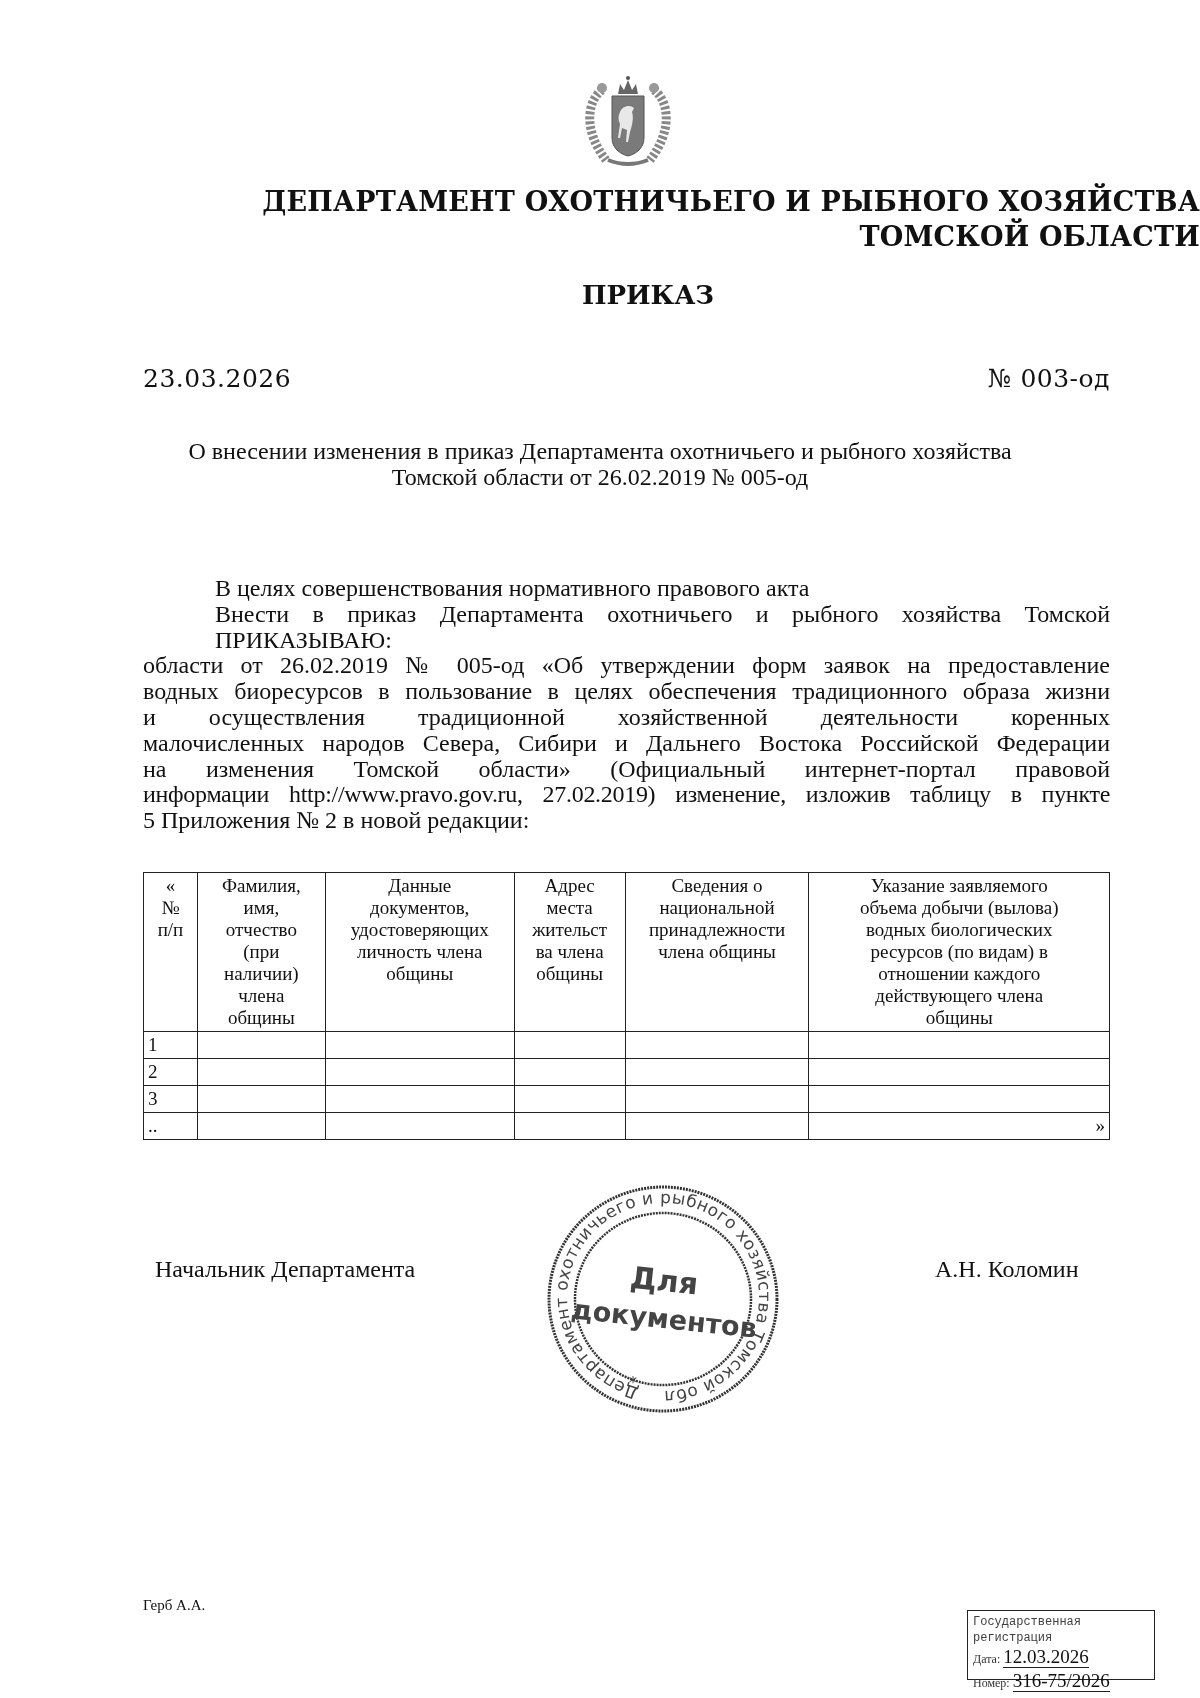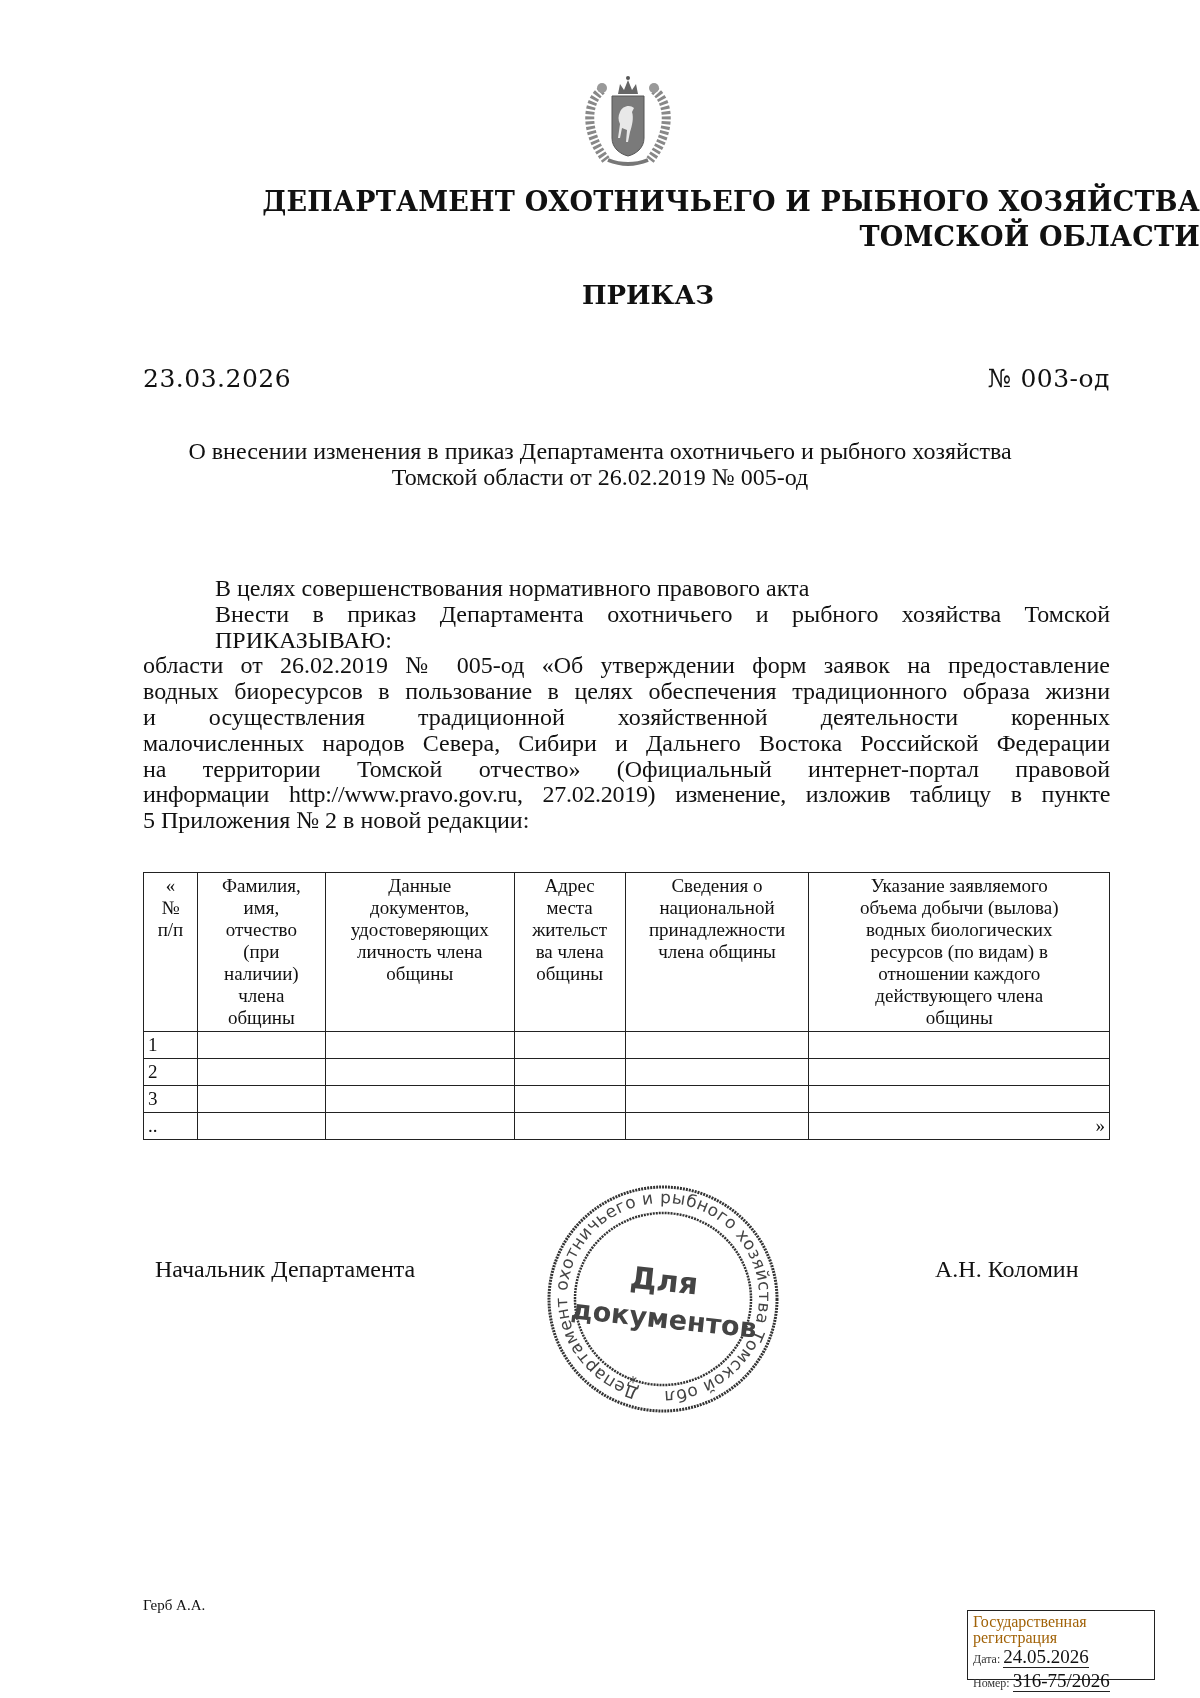--- a/index.html
+++ b/index.html
@@ -37,21 +37,21 @@
   .form-table td { height: 22px; text-align: left; }
   .form-table td.closing { text-align: right; }
   .sig-left { left: 155px; top: 1256px; font-family: "Liberation Serif", serif; font-size: 24px; }
   .sig-right { left: 935px; top: 1256px; font-family: "Liberation Serif", serif; font-size: 24px; }
   .stamp { left: 545px; top: 1183px; width: 236px; height: 232px; }
   .executor { left: 143px; top: 1560px; font-family: "Liberation Serif", serif; font-size: 15px; margin-top: 37px; }
   .reg-box {
     left: 967px; top: 1610px; width: 188px; height: 70px; border: 1.5px solid #222;
     font-family: "Liberation Serif", serif; padding: 3px 5px; box-sizing: border-box;
   }
-  .reg-title { font-size: 16px; color: #a16207; line-height: 16px; }
+  .reg-title { font-size: 12px; color: #404040; line-height: 16px; font-family: Liberation Mono, monospace; }
   .reg-row { font-size: 12px; color: #333; line-height: 22px; white-space: nowrap; }
   .reg-val { font-size: 19px; color: #111; border-bottom: 1.5px solid #222; }
 </style>
 </head>
 <body>
 
 <div class="abs emblem">
   <svg width="112" height="100" viewBox="0 0 112 100">
 
     <path d="M30 18 C14 30 12 60 34 88" stroke="#888" stroke-width="9" fill="none" stroke-dasharray="3 2"></path>
@@ -83,21 +83,21 @@
 </div>
 
 <div class="abs body-text" style="top:576px;">
   <div class="indent-line">В целях совершенствования нормативного правового акта</div>
   <div class="indent-line justified last">Внести в приказ Департамента охотничьего и рыбного хозяйства Томской</div>
   <div class="indent-line">ПРИКАЗЫВАЮ:</div>
   <div class="justified last">области от 26.02.2019 № 005-од «Об утверждении форм заявок на предоставление</div>
   <div class="justified last">водных биоресурсов в пользование в целях обеспечения традиционного образа жизни</div>
   <div class="justified last" style="word-spacing:38px;">и осуществления традиционной хозяйственной деятельности коренных</div>
   <div class="justified last">малочисленных народов Севера, Сибири и Дальнего Востока Российской Федерации</div>
-  <div class="justified last">на территории Томской отчество» (Официальный интернет-портал правовой</div>
+  <div class="justified last">на изменения Томской области» (Официальный интернет-портал правовой</div>
   <div class="justified last" style="letter-spacing:-0.3px;">информации http://www.pravo.gov.ru, 27.02.2019) изменение, изложив таблицу в пункте</div>
   <div>5 Приложения № 2 в новой редакции:</div>
 </div>
 
 <table class="abs form-table">
   <colgroup>
     <col style="width:54px">
       <col style="width:128px">
       <col style="width:189px">
       <col style="width:111px">
@@ -205,19 +205,19 @@
     <text x="118" y="145" text-anchor="middle" font-family="DejaVu Sans, sans-serif" font-weight="bold" font-size="27" fill="#444" transform="rotate(6 118 145)">документов</text>
   </svg>
 </div>
 
 <div class="abs executor">Герб А.А.</div>
 
 <div class="abs reg-box">
   <div class="reg-title">Государственная регистрация</div>
   <div class="reg-row">
     <span>Дата:</span>
-    <span class="reg-val">24.05.2026</span>
+    <span class="reg-val">12.03.2026</span>
   </div>
   <div class="reg-row">
     <span>Номер:</span>
     <span class="reg-val">316-75/2026</span>
   </div>
 </div>
 
 </body></html>

